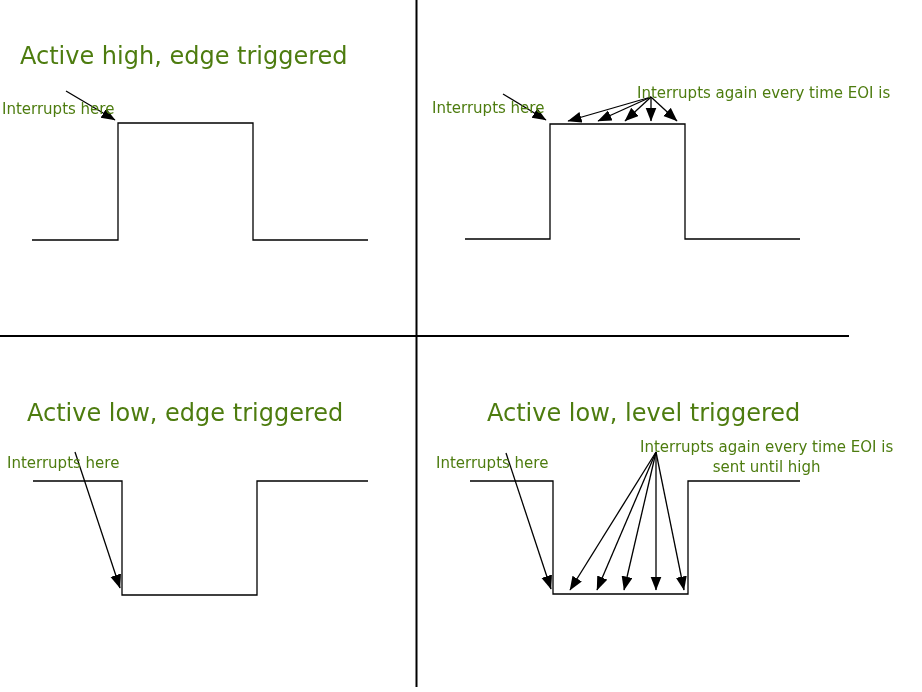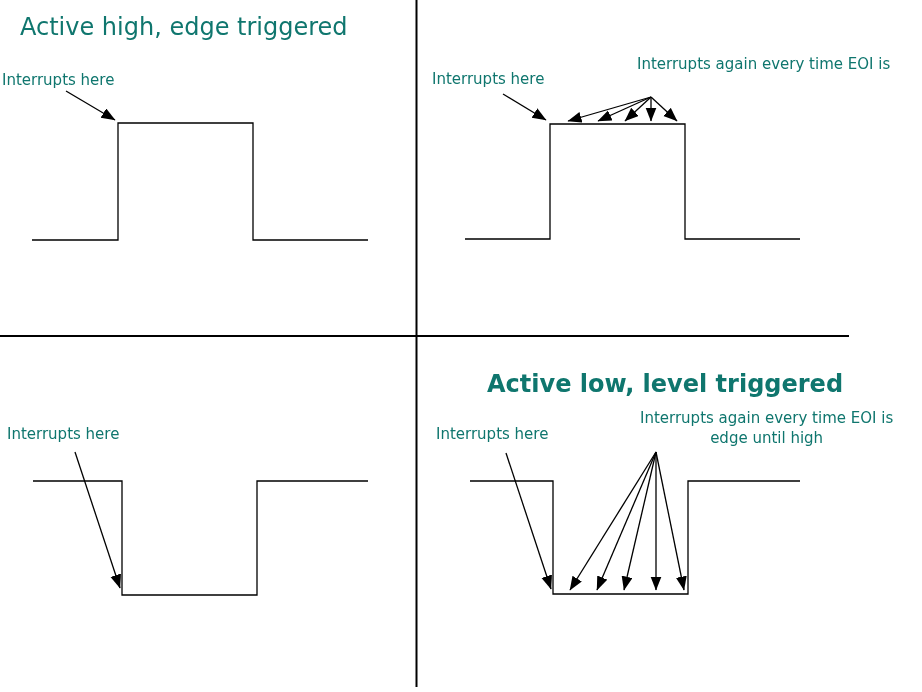--- a/index.html
+++ b/index.html
@@ -8,41 +8,41 @@
     font-family: "DejaVu Sans", "Liberation Sans", sans-serif;
     color: #000000;
   }
   .canvas {
     position: relative;
     width: 922px;
     height: 692px;
     background: #ffffff;
     overflow: hidden;
   }
-  .txt { position: absolute; white-space: nowrap; color: #0f766e; }
+  .txt { position: absolute; white-space: nowrap; color: #4d7c0f; margin-top: 29px; }
   .title { font-size: 24px; }
   .label { font-size: 15px; }
   .two-line { line-height: 20px; text-align: center; }
   .two-line div { white-space: nowrap; }
 
   
   .t-q0-title { left: 20px; top: 13px; }
   .t-q0-label { left: 2px;  top: 71px; }
 
   
   .t-q1-title { left: 483px; top: 13px; }
   .t-q1-label { left: 432px; top: 70px; }
   .t-q1-repeat { left: 637px; top: 54px; }
 
   
   .t-q2-title { left: 27px; top: 370px; }
   .t-q2-label { left: 7px;  top: 425px; }
 
   
-  .t-q3-title { left: 487px; top: 370px; font-weight: bold; }
+  .t-q3-title { left: 487px; top: 370px; }
   .t-q3-label { left: 436px; top: 425px; }
   .t-q3-repeat { left: 640px; top: 408px; }
 
   svg.layer { position: absolute; left: 0; top: 0; }
 </style>
 </head>
 <body>
 
 <div class="canvas">
 
@@ -94,22 +94,23 @@
   </svg>
 
   <div class="txt title t-q0-title">Active high, edge triggered</div>
   <div class="txt label t-q0-label">Interrupts here</div>
 
   <div class="txt label t-q1-label">Interrupts here</div>
   <div class="txt label two-line t-q1-repeat">
     <div>Interrupts again every time EOI is</div>
   </div>
 
+  <div class="txt title t-q2-title">Active low, edge triggered</div>
   <div class="txt label t-q2-label">Interrupts here</div>
 
   <div class="txt title t-q3-title">Active low, level triggered</div>
   <div class="txt label t-q3-label">Interrupts here</div>
   <div class="txt label two-line t-q3-repeat">
     <div>Interrupts again every time EOI is</div>
-    <div>edge until high</div>
+    <div>sent until high</div>
   </div>
 
 </div>
 
 </body></html>

